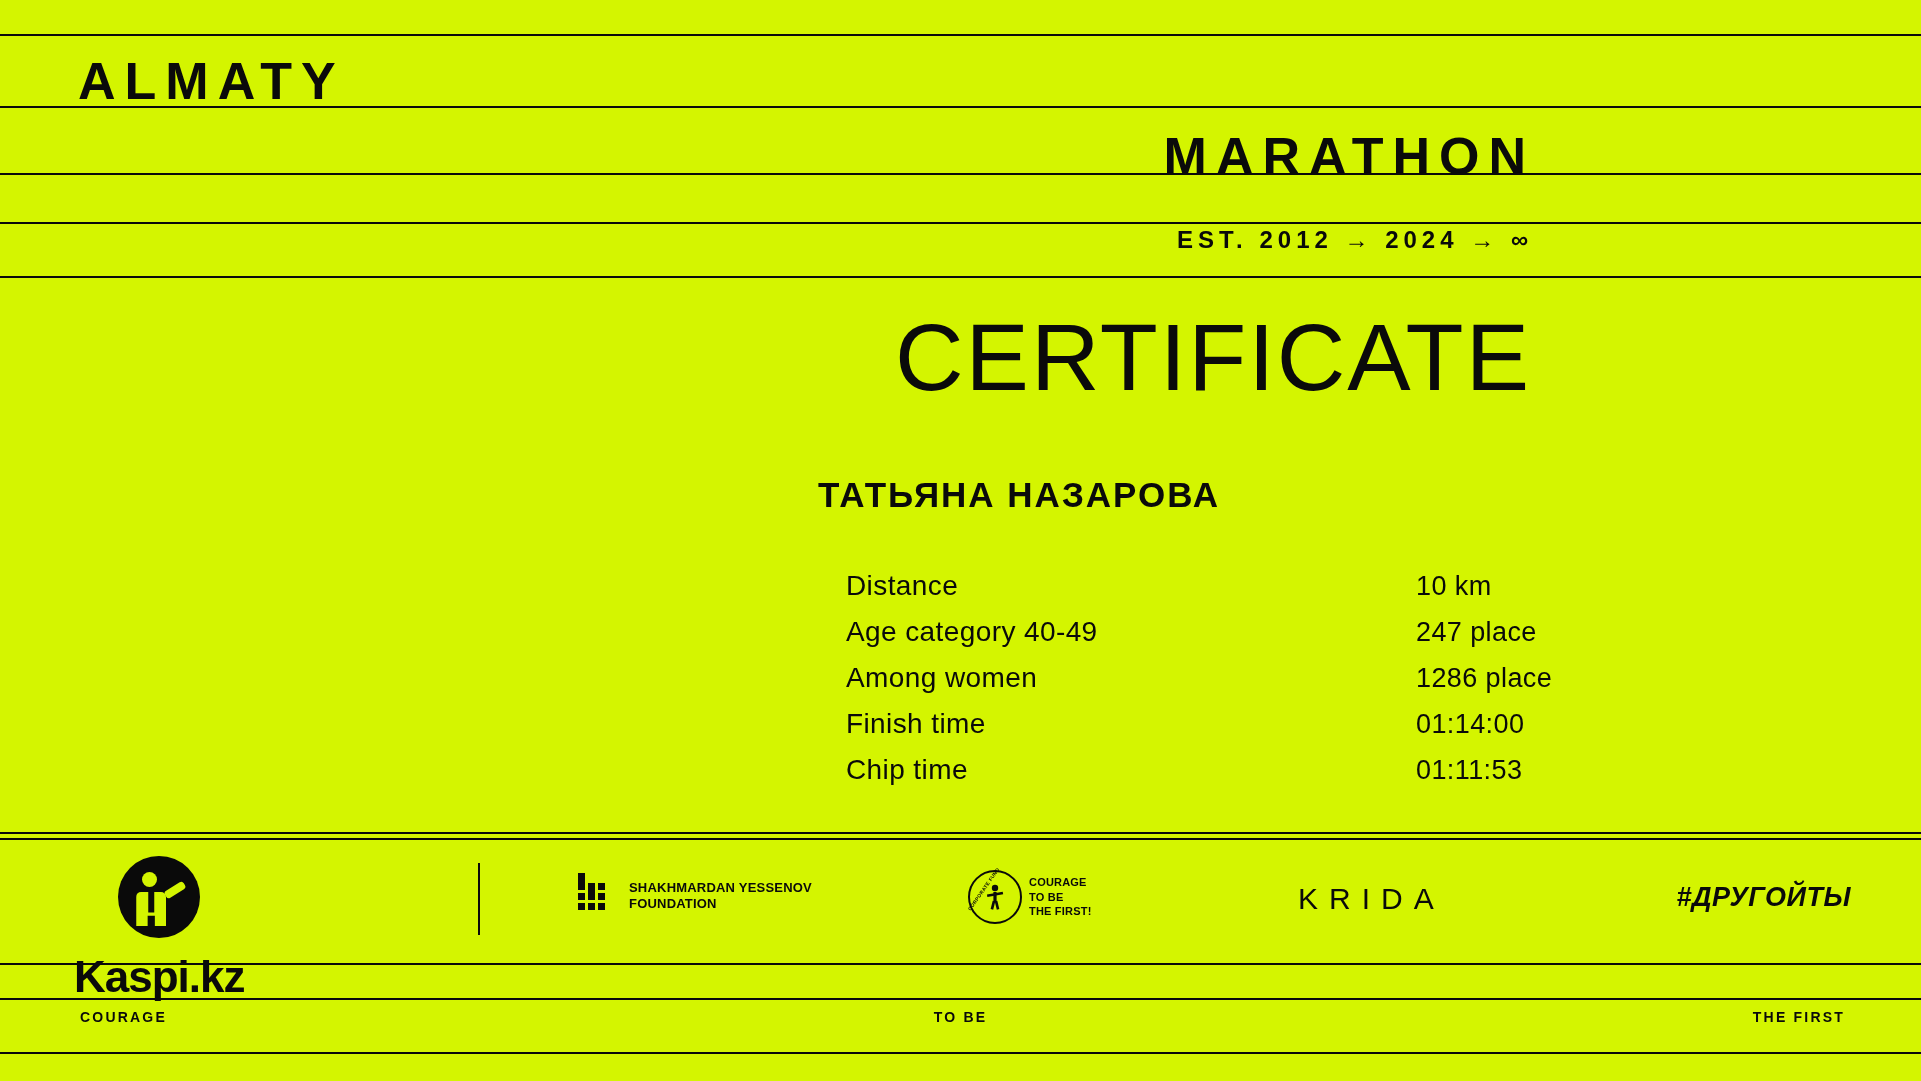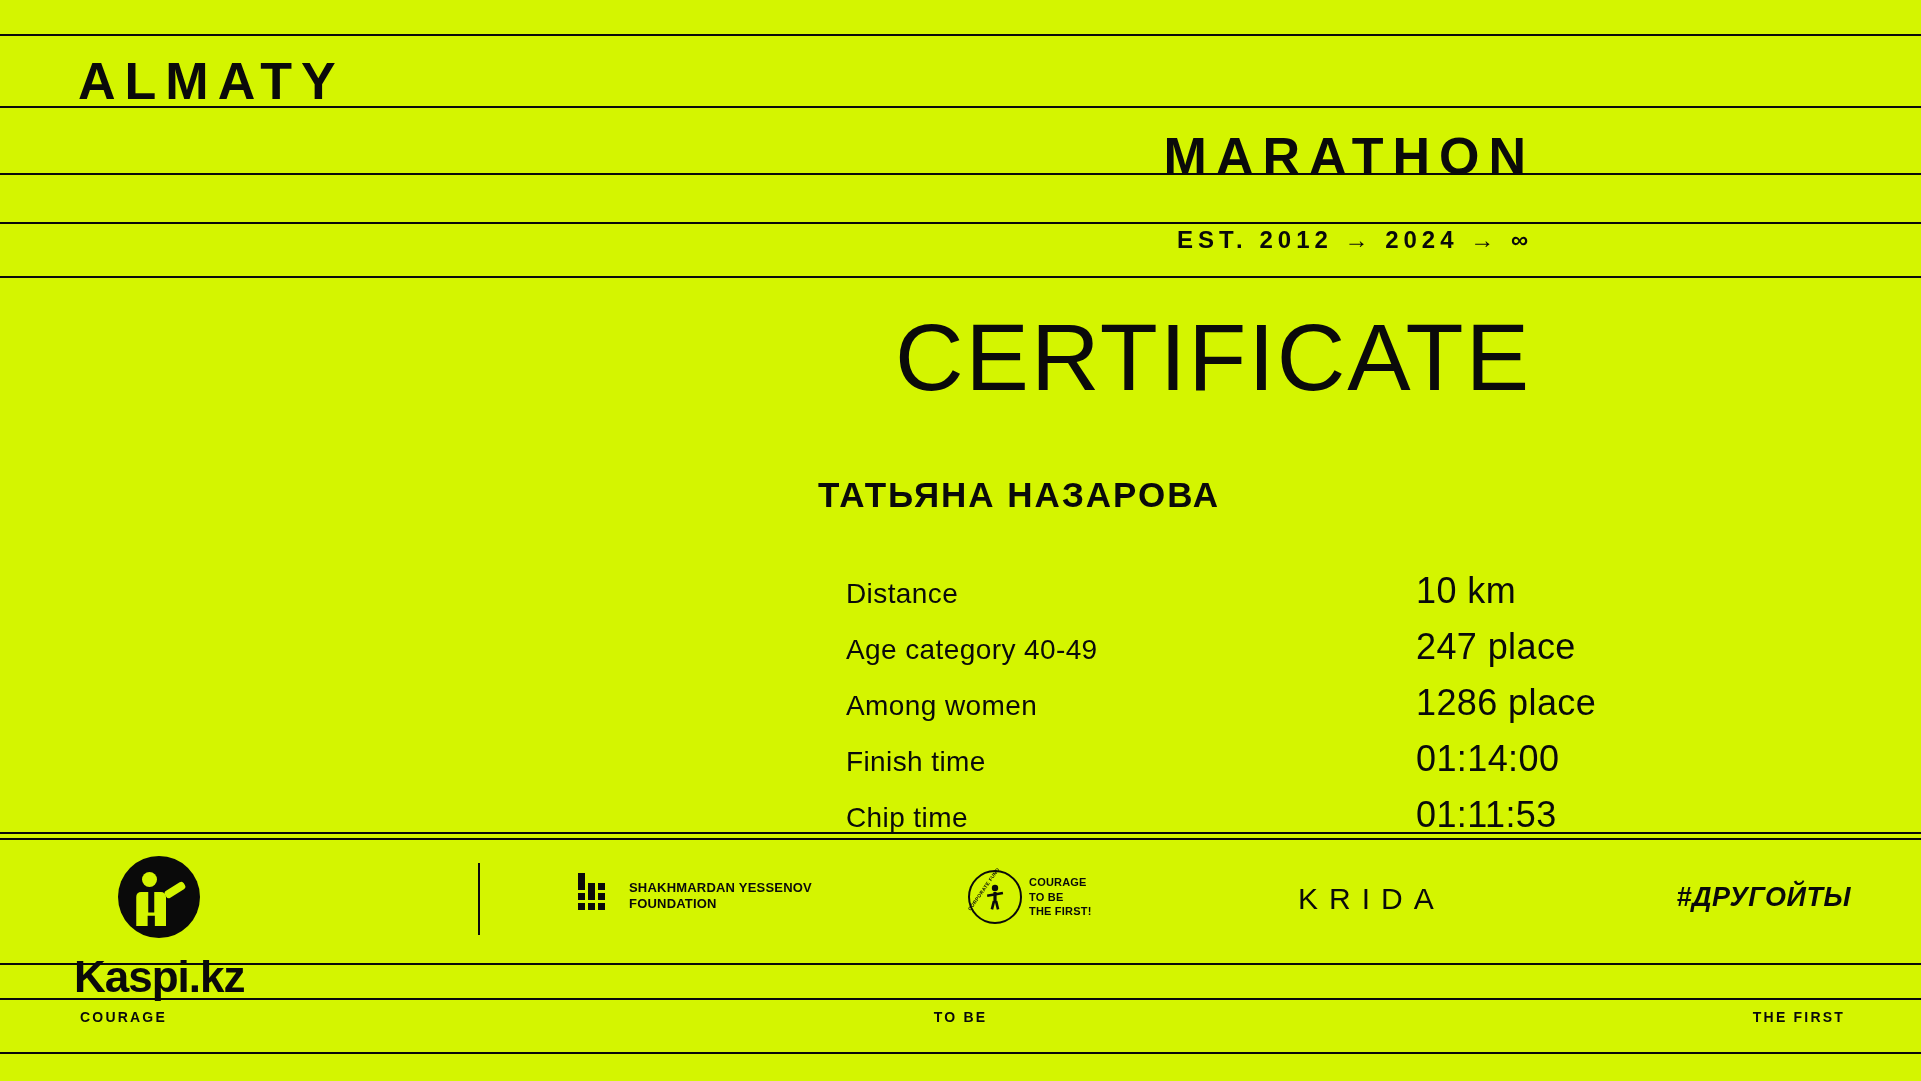--- a/index.html
+++ b/index.html
@@ -92,21 +92,21 @@
     align-items: baseline;
     margin-bottom: 14px;
   }
   .res-label {
     width: 570px;
     font-size: 28px;
     font-weight: 400;
     letter-spacing: 0.4px;
   }
   .res-value {
-    font-size: 36px;
+    font-size: 27px;
     font-weight: 400;
     letter-spacing: 0.4px;
   }
 
   
   .sponsors {
     position: absolute;
     left: 0;
     top: 838px;
     width: 1921px;

